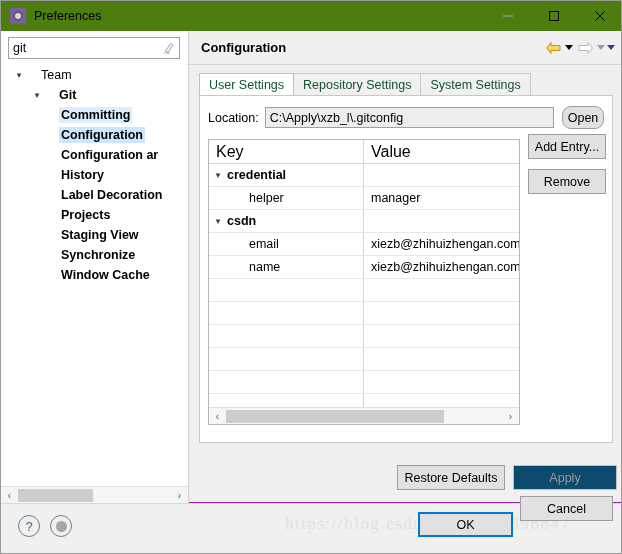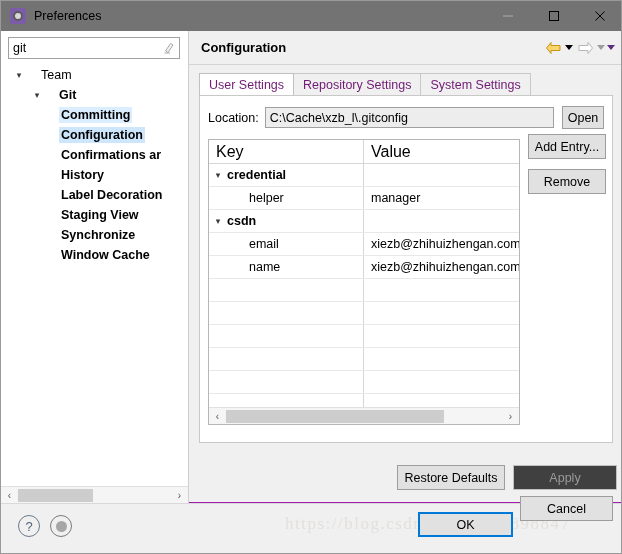--- a/index.html
+++ b/index.html
@@ -22,21 +22,21 @@
     box-sizing: border-box;
     overflow: hidden;
   }
 
   
   .titlebar {
     position: absolute;
     left: 0; top: 0;
     width: 622px;
     height: 30px;
-    background: #737373;
+    background: #4d7c0f;
     display: flex;
     align-items: center;
   }
   .title-icon {
     width: 16px; height: 16px;
     margin-left: 9px;
     background: #7a5ca8;
     border-radius: 2px;
     position: relative;
     flex: none;
@@ -213,21 +213,21 @@
     width: 414px; height: 22px;
     display: flex;
     align-items: flex-end;
   }
   .tab {
     height: 22px;
     padding: 0 9px;
     display: flex;
     align-items: center;
     font-size: 12.5px;
-    color: #701a75;
+    color: #14532d;
     border: 1px solid #c8c8c8;
     border-bottom: none;
     background: #f0f0f0;
     box-sizing: border-box;
     margin-right: -1px;
   }
   .tab.active {
     background: #ffffff;
     border-color: #c0c0c0;
     position: relative;
@@ -273,25 +273,26 @@
     background: #e1e1e1;
     font-family: "Liberation Sans", sans-serif;
     font-size: 12.5px;
     color: #000;
     display: flex;
     align-items: center;
     justify-content: center;
     box-sizing: border-box;
     white-space: nowrap;
   }
-  .btn.disabled { color: #9a9a9a; background: #404040; border-color: #c0c0c0; text-align: right; }
+  .btn.disabled { color: #9a9a9a; background: #0c4a6e; border-color: #c0c0c0; text-align: right; }
   .open-btn {
     width: 42px; height: 23px;
     margin-left: 8px;
     flex: none;
+    border-radius: 9px;
   }
 
   
   .tablewrap {
     position: absolute;
     left: 8px; top: 43px;
     width: 312px; height: 286px;
     border: 1px solid #b6b6b6;
     background: #ffffff;
     box-sizing: border-box;
@@ -493,27 +494,30 @@
           <span class="chev">▾</span>
           <span class="lbl">Git</span>
         </div>
       <div class="tnode lvl2 bold hl-soft">
           <span class="lbl">Committing</span>
         </div>
       <div class="tnode lvl2 bold hl-sel">
           <span class="lbl">Configuration</span>
         </div>
       <div class="tnode lvl2 bold">
-          <span class="lbl">Confirmations ar</span>
+          <span class="lbl">Configuration ar</span>
         </div>
       <div class="tnode lvl2 bold">
           <span class="lbl">History</span>
         </div>
       <div class="tnode lvl2 bold">
           <span class="lbl">Label Decoration</span>
+        </div>
+      <div class="tnode lvl2 bold">
+          <span class="lbl">Projects</span>
         </div>
       <div class="tnode lvl2 bold">
           <span class="lbl">Staging View</span>
         </div>
       <div class="tnode lvl2 bold">
           <span class="lbl">Synchronize</span>
         </div>
       <div class="tnode lvl2 bold">
           <span class="lbl">Window Cache</span>
         </div>
@@ -550,21 +554,21 @@
     <div class="tabstrip">
       <div class="tab active">User Settings</div>
       <div class="tab">Repository Settings</div>
       <div class="tab">System Settings</div>
     </div>
 
     <div class="tabbody">
 
       <div class="loc-row">
         <span class="loc-label">Location:</span>
-        <span class="loc-field">C:\Cache\xzb_l\.gitconfig</span>
+        <span class="loc-field">C:\Apply\xzb_l\.gitconfig</span>
         <span class="btn open-btn">Open</span>
       </div>
 
       <div class="tablewrap">
         <div class="thead">
           <div class="th col-key">Key</div>
           <div class="th col-val">Value</div>
         </div>
 
         <div class="trow">

